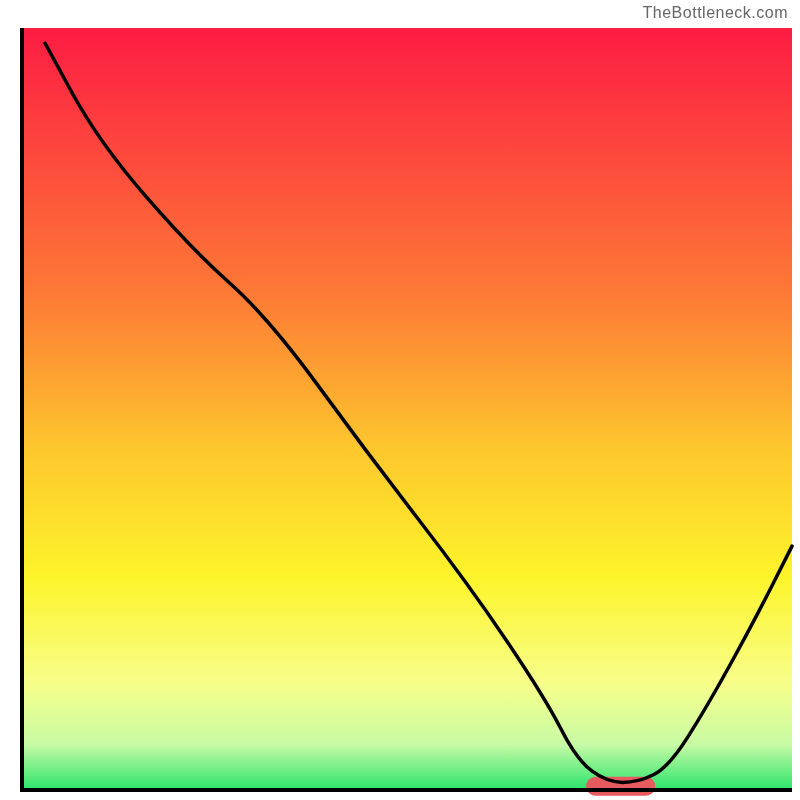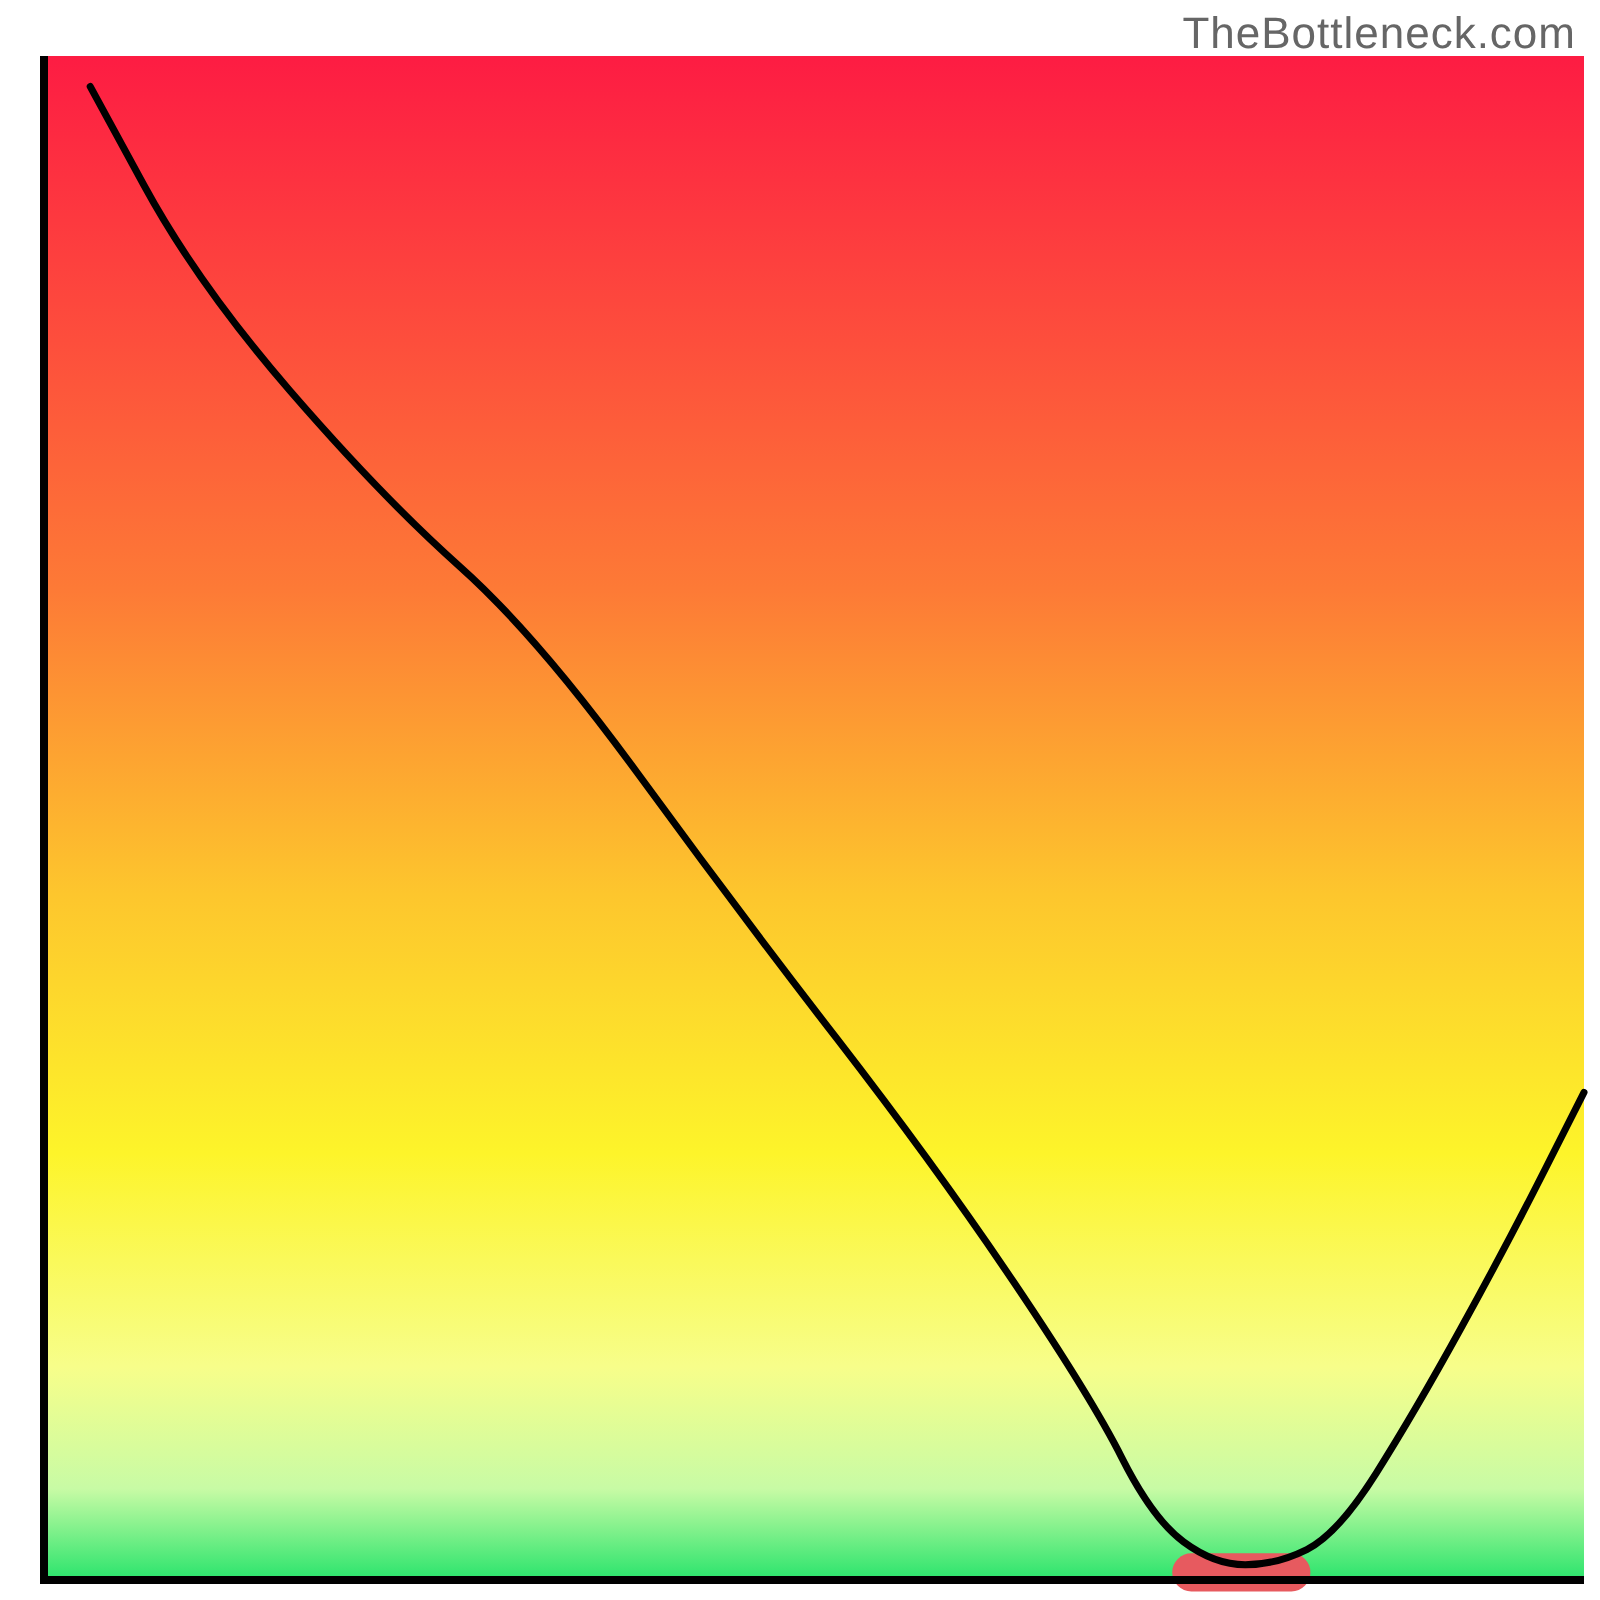--- a/index.html
+++ b/index.html
@@ -13,21 +13,21 @@
   }
   .chart-container {
     position: relative;
     width: 800px;
     height: 800px;
   }
   .watermark {
     position: absolute;
     top: 4px;
     right: 12px;
-    font-size: 22px;
+    font-size: 16px;
     font-weight: 500;
     color: #666666;
     letter-spacing: 0.5px;
     z-index: 10;
   }
   svg {
     display: block;
   }
 </style>
 </head>

